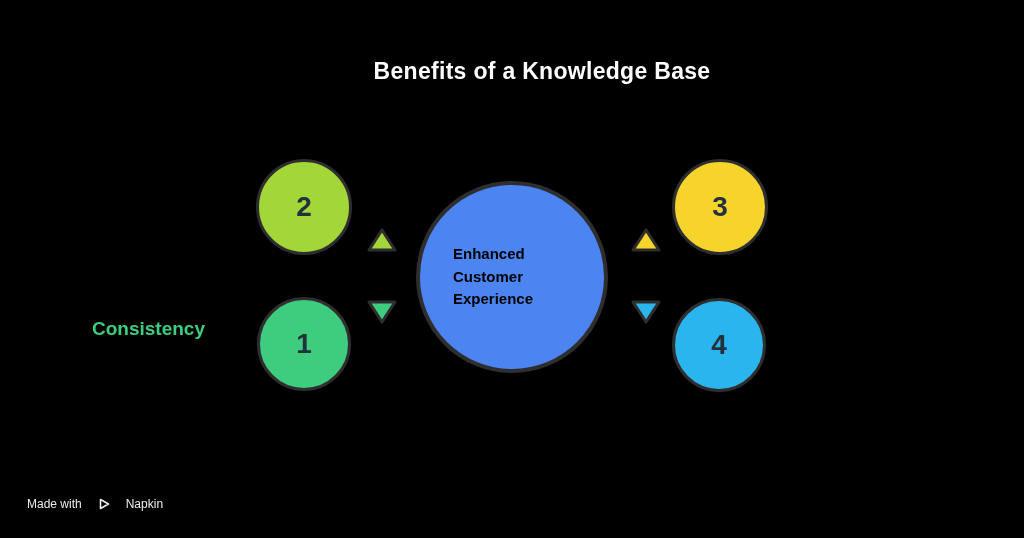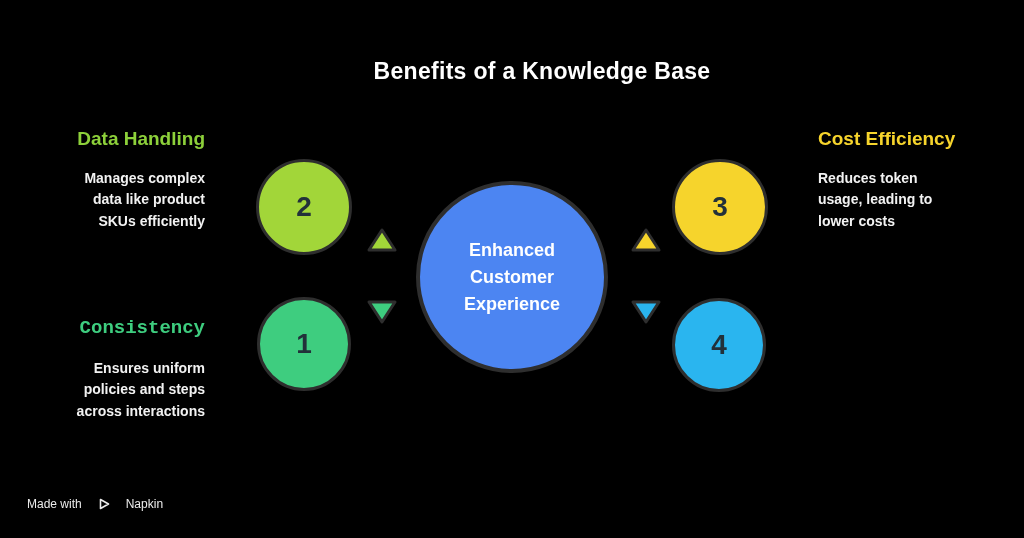--- a/index.html
+++ b/index.html
@@ -82,23 +82,23 @@
   .node-center {
     left: 416px;
     top: 181px;
     width: 192px;
     height: 192px;
     border-width: 4px;
   }
   .center-label {
     display: block;
     width: 118px;
-    text-align: center;
-    color: #ffffff;
-    font-size: 18px;
+    text-align: left;
+    color: #000000;
+    font-size: 15px;
     font-weight: 700;
     line-height: 1.5;
   }
   .arrow { position: absolute; }
   .arrow-left-up   { left: 366px; top: 226px; }
   .arrow-left-down { left: 366px; top: 298px; }
   .arrow-right-up  { left: 630px; top: 226px; }
   .arrow-right-down{ left: 630px; top: 298px; }
 
   .footer {
@@ -113,34 +113,25 @@
   }
   .footer .brand { font-weight: 400; }
 </style>
 </head>
 <body>
 
 <div class="canvas">
 
   <h1 class="title">Benefits of a Knowledge Base</h1>
 
-  <section class="section sec-left sec-top">
-    <h2 style="color: rgb(141, 208, 58);">Data Handling</h2>
-    <p class="body">Manages complex data like product SKUs efficiently</p>
+
+  <section class="section sec-left sec-bottom">
+    <h2 style="color: rgb(62, 205, 127);">Consistency</h2>
   </section>
 
-  <section class="section sec-left sec-bottom">
-    <h2 style="color: rgb(62, 205, 127); font-family: Liberation Mono, monospace;">Consistency</h2>
-    <p class="body">Ensures uniform policies and steps across interactions</p>
-  </section>
-
-  <section class="section sec-right sec-top">
-    <h2 style="color: rgb(246, 212, 44);">Cost Efficiency</h2>
-    <p class="body">Reduces token usage, leading to lower costs</p>
-  </section>
 
 
   <div class="node node-2" style="background-color: rgb(162, 214, 57);">
     <span class="num">2</span>
   </div>
 
   <div class="node node-1" style="background-color: rgb(62, 205, 127);">
     <span class="num">1</span>
   </div>
 

